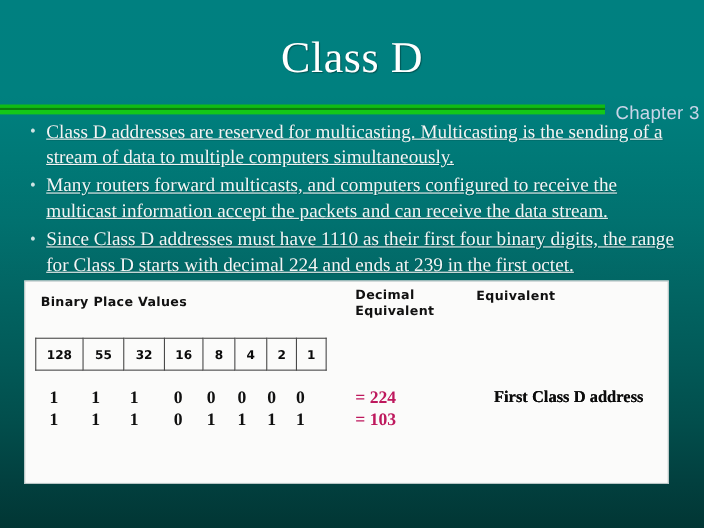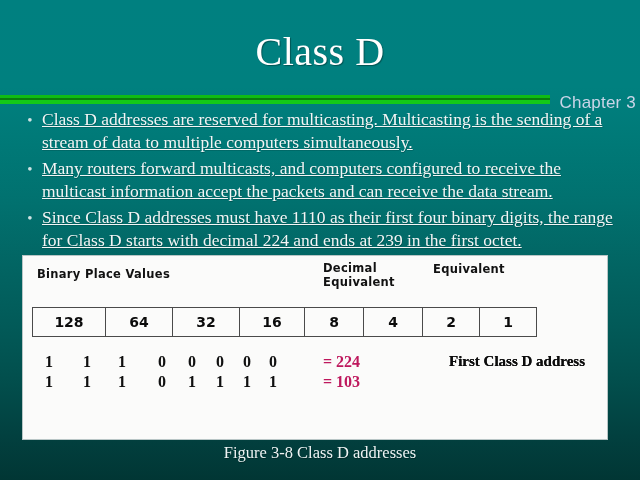--- a/index.html
+++ b/index.html
@@ -136,24 +136,24 @@
     left: 9px;
     top: 51px;
     border-collapse: collapse;
   }
   #place-table td {
     border: 1px solid #4a4a4a;
     height: 28px;
     text-align: center;
     vertical-align: middle;
     font-family: "DejaVu Sans", sans-serif;
-    font-size: 14px;
+    font-size: 11px;
     font-weight: bold;
     color: #0b0b0b;
-    padding: 0 16px;
+    padding: 0 1px;
   }
 
   
   #binary-rows {
     position: absolute;
     left: 0px;
     top: 97px;
     width: 586px;
   }
   .bin-row {
@@ -238,21 +238,21 @@
       <div>Decimal</div>
       <div>Equivalent</div>
     </div>
 
     <div class="fig-head" id="head-desc">Equivalent</div>
 
     <table id="place-table">
       <tbody>
           <tr>
         <td style="width:40px">128</td>
-        <td style="width:34px">64</td>
+        <td style="width:34px">55</td>
         <td style="width:34px">32</td>
         <td style="width:32px">16</td>
         <td style="width:26px">8</td>
         <td style="width:26px">4</td>
         <td style="width:24px">2</td>
         <td style="width:24px">1</td>
       </tr>
     </tbody>
       </table>
 
@@ -281,15 +281,14 @@
         <div class="bin-digit" style="left:215px">1</div>
         <div class="bin-digit" style="left:241px">1</div>
         <div class="bin-eq">= 103</div>
         <div class="bin-desc" style="top:-20px">First Class D address</div>
       </div>
 
     </div>
 
   </div>
 
-  <div id="caption">Figure 3-8  Class D addresses</div>
 
 </div>
 
 </body></html>

